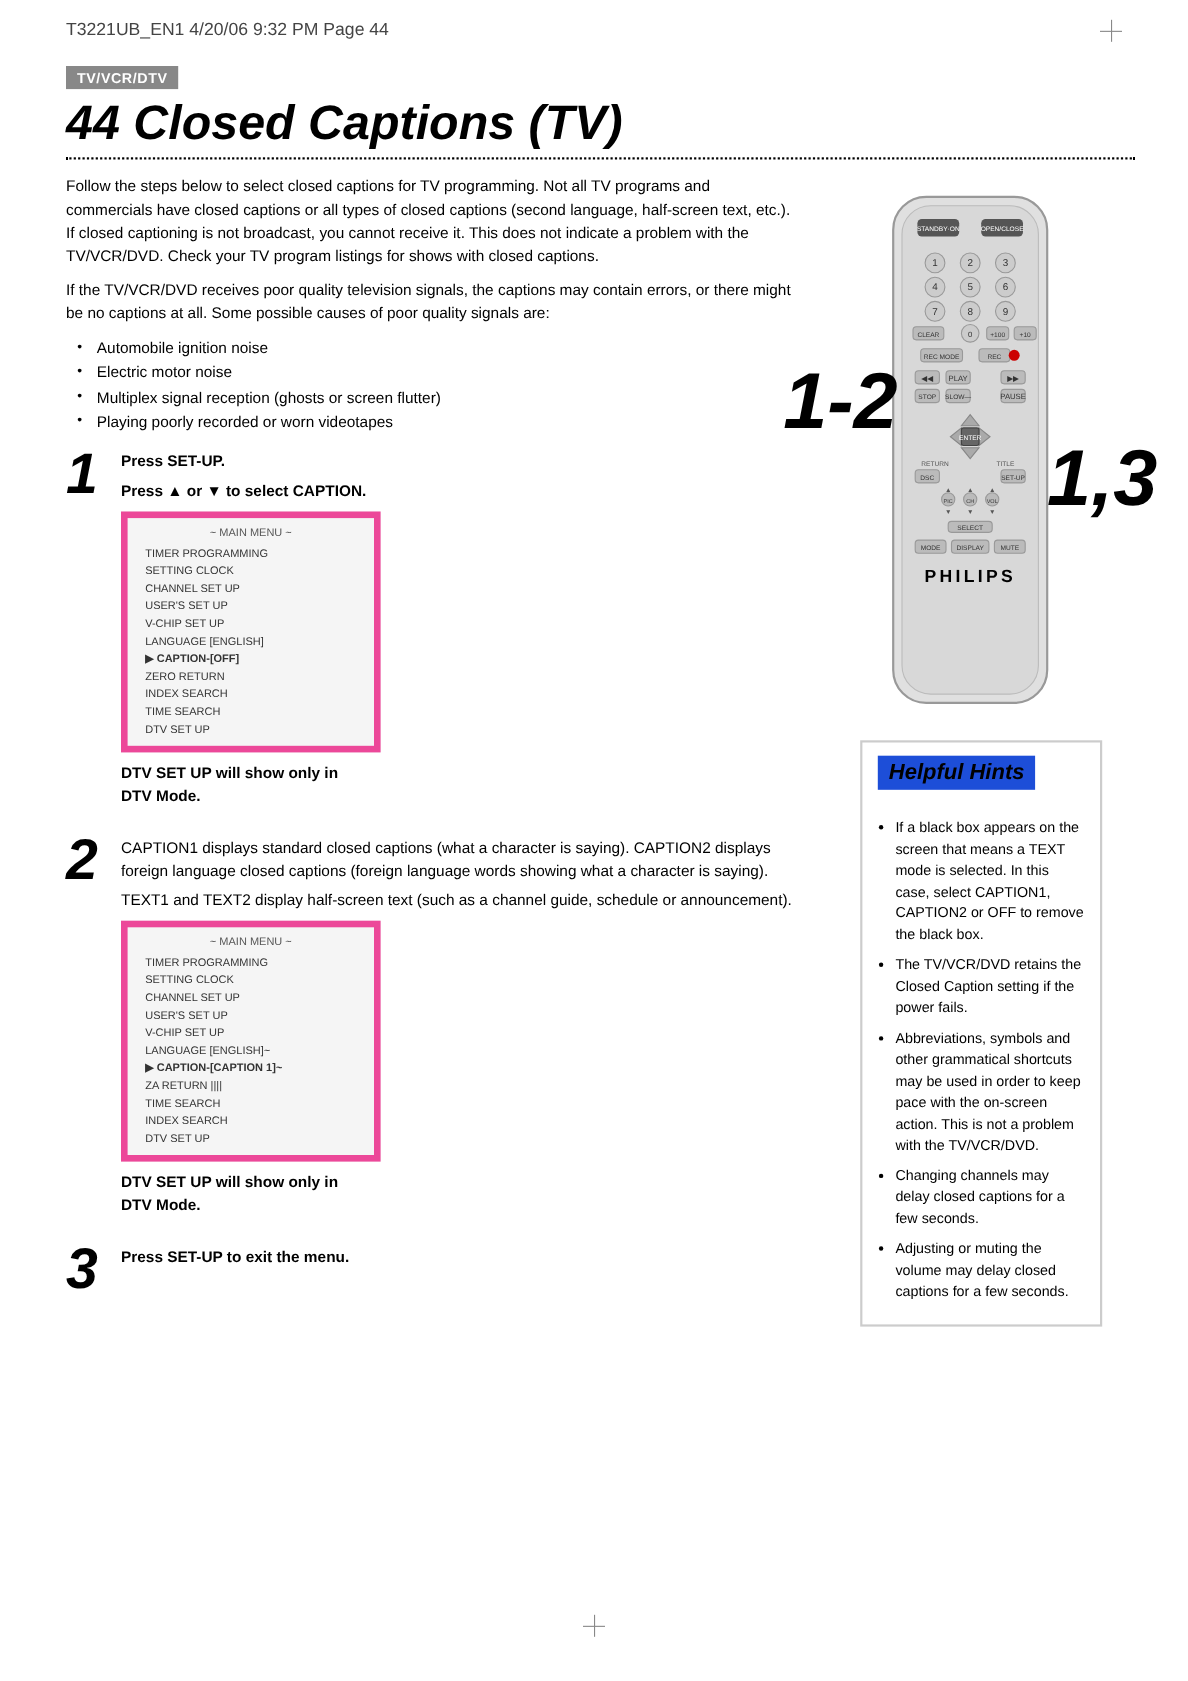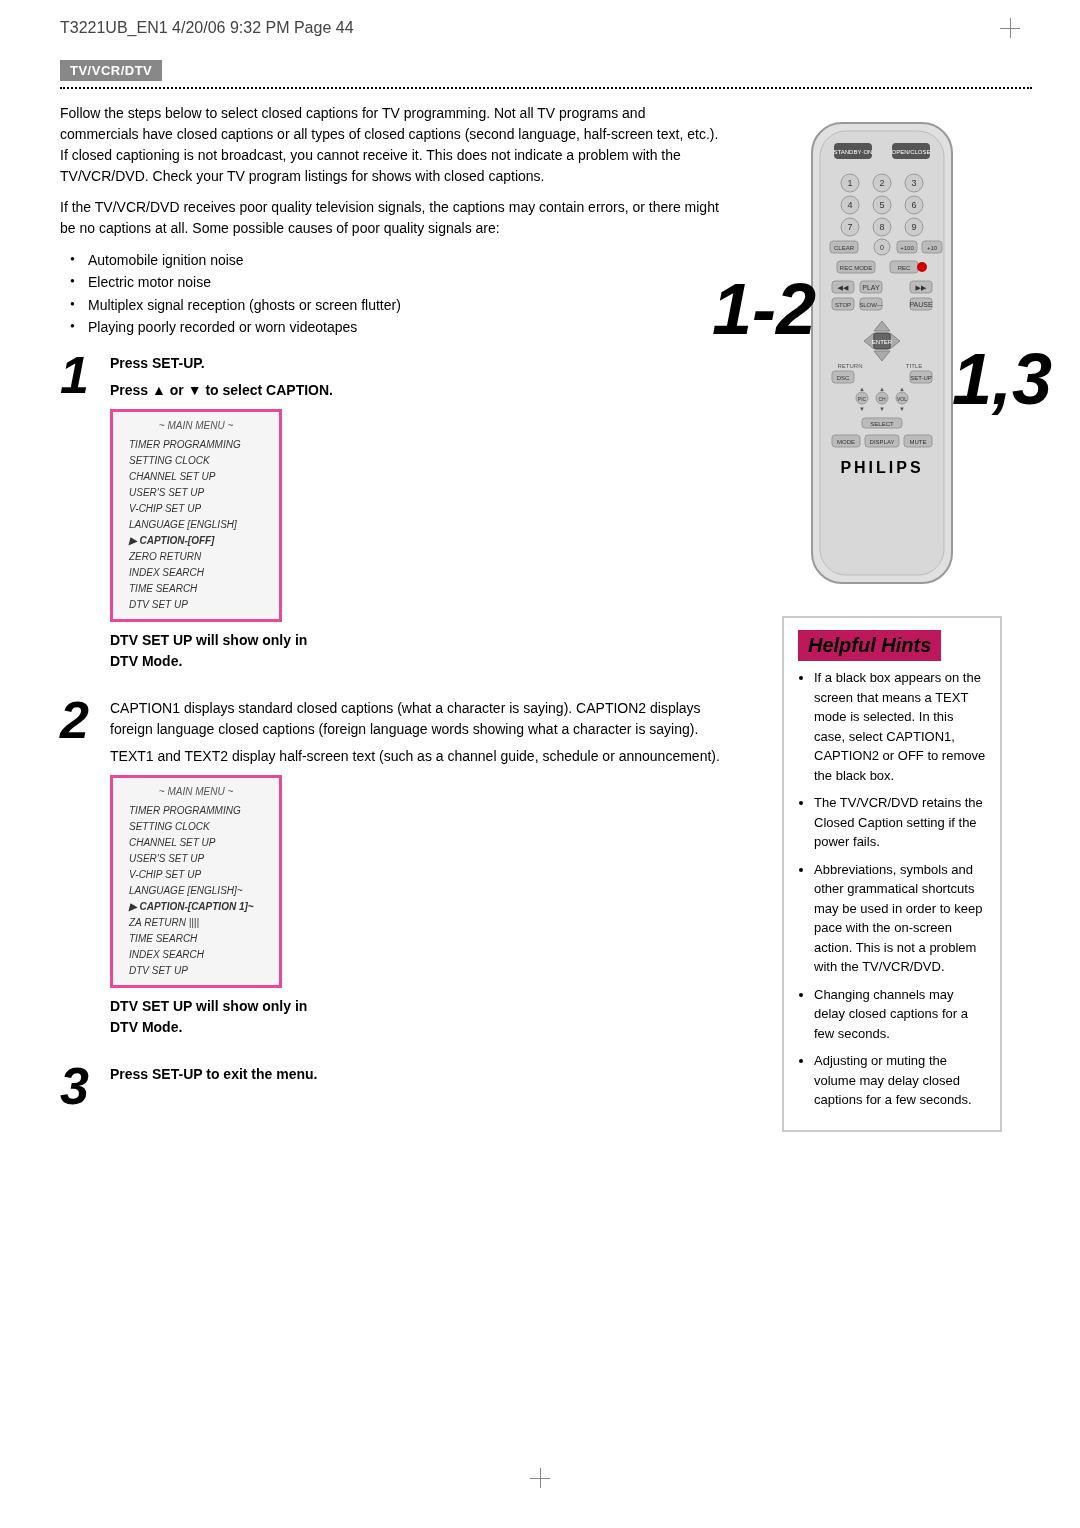--- a/index.html
+++ b/index.html
@@ -138,29 +138,28 @@
       font-size: 14px;
       line-height: 1.5;
       margin-bottom: 6px;
     }
     .step-content strong {
       font-weight: bold;
     }
 
     
     .menu-mock {
-      border: 3px solid #ec4899;
+      border: 6px solid #ec4899;
       background: #f5f5f5;
       padding: 6px 10px;
       font-size: 10px;
       line-height: 1.6;
       margin: 8px 0;
       color: #333;
-      width: 172px;
-      font-style: italic;
+      width: 236px;
     }
     .menu-mock .menu-title {
       text-align: center;
       font-size: 10px;
       margin-bottom: 3px;
       color: #555;
     }
     .menu-mock .menu-item {
       padding-left: 6px;
       font-size: 10px;
@@ -203,20 +202,21 @@
   <span>T3221UB_EN1  4/20/06  9:32 PM  Page 44</span>
   <div class="crosshair"></div>
 </div>
 
 <div class="content-wrap">
 
   <div>
     <span class="section-badge">TV/VCR/DTV</span>
   </div>
 
+  <div class="page-title">44  Closed Captions (TV)</div>
 
   <hr class="dot-separator">
 
   <div class="two-col">
 
     <div class="left-col">
 
       <p class="body-text">Follow the steps below to select closed captions for TV programming. Not all TV programs and commercials have closed captions or all types of closed captions (second language, half-screen text, etc.). If closed captioning is not broadcast, you cannot receive it. This does not indicate a problem with the TV/VCR/DVD. Check your TV program listings for shows with closed captions.</p>
       <p class="body-text">If the TV/VCR/DVD receives poor quality television signals, the captions may contain errors, or there might be no captions at all. Some possible causes of poor quality signals are:</p>
 
@@ -395,21 +395,21 @@
           <rect x="122" y="322" width="28" height="12" rx="3" fill="#bbb" stroke="#999" stroke-width="1"></rect>
           <text x="64" y="331" font-size="6" text-anchor="middle" font-family="Arial" fill="#333">MODE</text>
           <text x="100" y="331" font-size="6" text-anchor="middle" font-family="Arial" fill="#333">DISPLAY</text>
           <text x="136" y="331" font-size="6" text-anchor="middle" font-family="Arial" fill="#333">MUTE</text>
 
           <text x="100" y="360" font-size="16" font-weight="bold" text-anchor="middle" font-family="Arial" letter-spacing="3" fill="#000">PHILIPS</text>
         </svg>
 
         
         <div class="hints-box">
-          <div style="background:#be185d; padding:4px 10px; margin-bottom:7px; display:inline-block; font-size:20px; font-weight:bold; font-style:italic;">Helpful Hints</div>
+          <div style="background:#1d4ed8; padding:4px 10px; margin-bottom:24px; display:inline-block; font-size:20px; font-weight:bold; font-style:italic;">Helpful Hints</div>
           <ul class="hints-list">
             <li>If a black box appears on the screen that means a TEXT mode is selected. In this case, select CAPTION1, CAPTION2 or OFF to remove the black box.</li>
             <li>The TV/VCR/DVD retains the Closed Caption setting if the power fails.</li>
             <li>Abbreviations, symbols and other grammatical shortcuts may be used in order to keep pace with the on-screen action. This is not a problem with the TV/VCR/DVD.</li>
             <li>Changing channels may delay closed captions for a few seconds.</li>
             <li>Adjusting or muting the volume may delay closed captions for a few seconds.</li>
           </ul>
         </div>
 
       </div>

